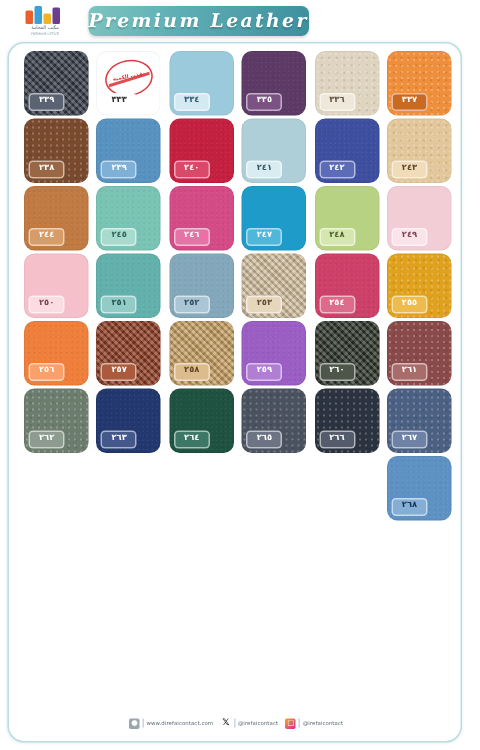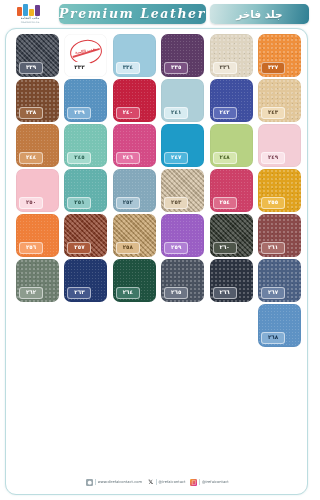--- a/index.html
+++ b/index.html
@@ -159,21 +159,20 @@
         <span class="lm a"></span>
           <span class="lm b"></span>
           <span class="lm c"></span>
           <span class="lm d"></span>
       </div>
       <div class="logo-ar">مكتب الفخامة</div>
       <div class="logo-en">PREMIUM OFFICE</div>
     </div>
 
     <div class="title-en">Premium Leather</div>
-    <div class="title-ar">جلد فاخر</div>
   </div>
 
   <div class="card">
     <div class="grid" id="swatch-grid">
         <div class="swatch grain" style="background: rgb(239, 143, 60);">
           <div class="tex"></div>
           <div class="lbl" style="background: rgb(201, 106, 36); color: rgb(255, 255, 255);">٣٣٧</div>
         </div>
         <div class="swatch grain" style="background: rgb(222, 212, 192);">
           <div class="tex"></div>

